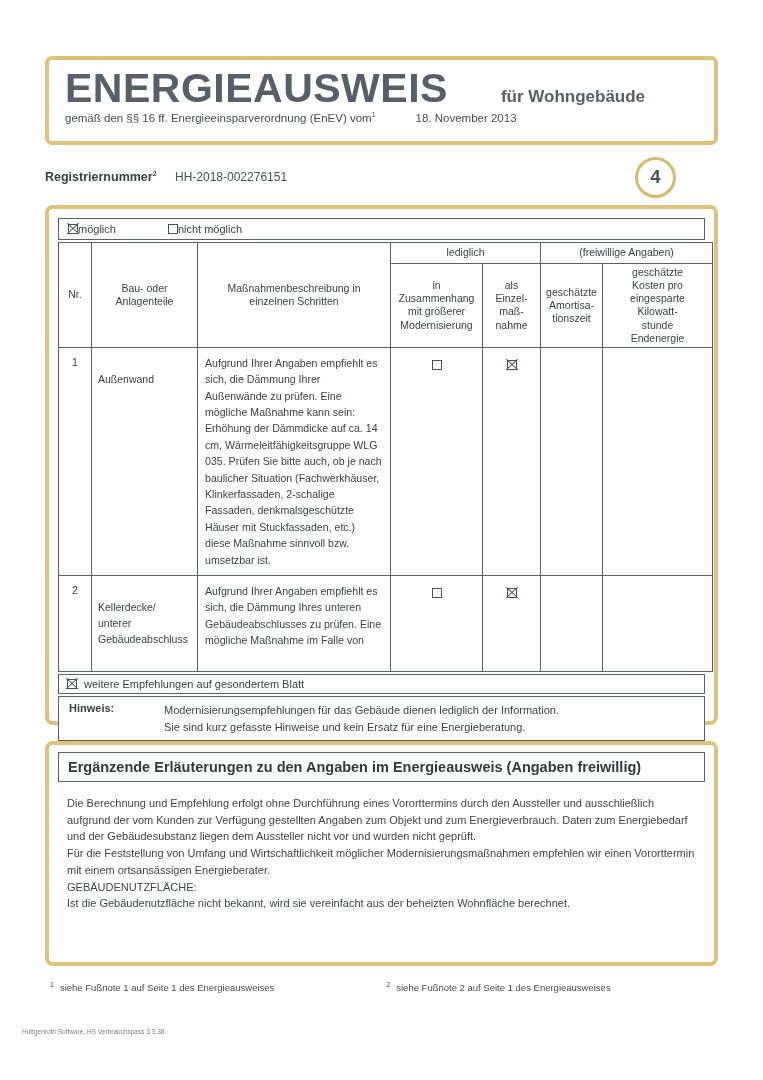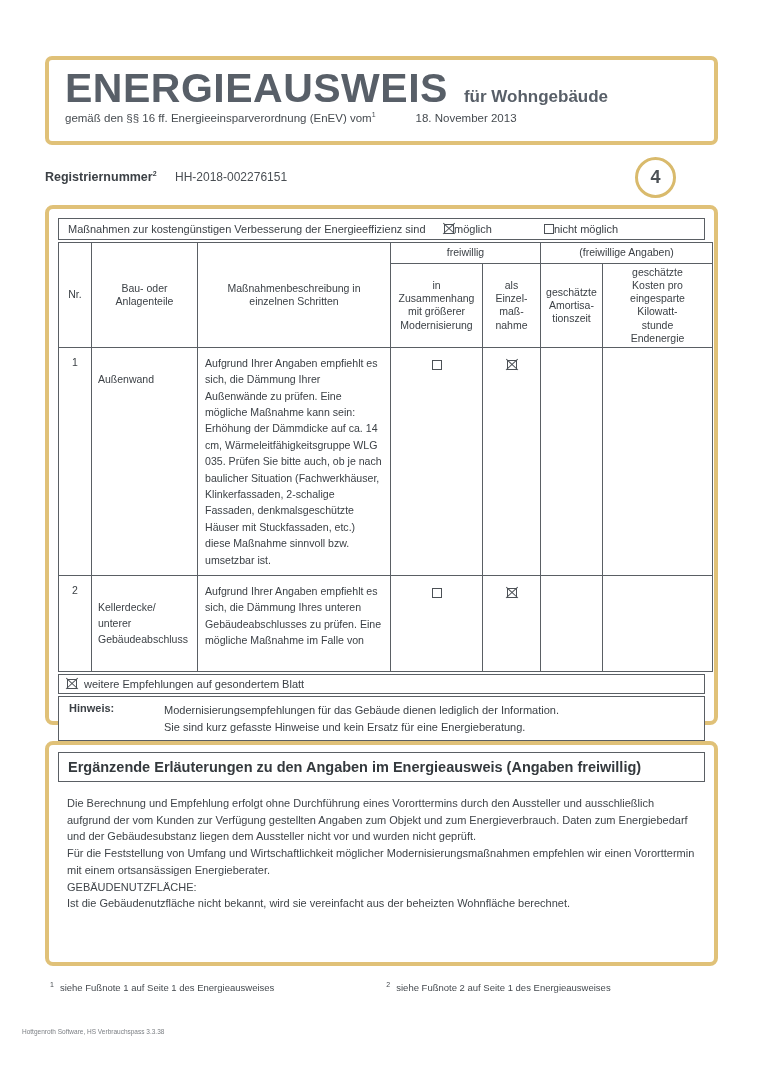--- a/index.html
+++ b/index.html
@@ -18,21 +18,21 @@
   }
   .pre{white-space:pre-line;}
   sup{font-size:7px;vertical-align:super;line-height:0;}
 
   
   .header-box{
     position:absolute;left:45px;top:56px;width:673px;height:89px;
     border:4px solid var(--accent-gold);border-radius:7px;
     padding:6px 16px 4px 16px;background:#fff;
   }
-  .title-line{display:flex;align-items:baseline;}
+  .title-line{display:flex;align-items:baseline;gap:37px;}
   .main-title{
     font-size:41px;font-weight:bold;color:var(--title-gray);
     letter-spacing:0.5px;line-height:1.1;
   }
   .title-suffix{font-size:17px;font-weight:bold;color:var(--title-gray);margin-left:16px;}
   .law-line{font-size:11.5px;color:#464b50;margin-top:1px;}
   .law-date{margin-left:40px;}
 
   
   .meta-row{
@@ -160,21 +160,20 @@
   <span class="meta-num">HH-2018-002276151</span>
   <span class="page-circle">
       <span>4</span>
     </span>
 </div>
 
 <div class="gold-box" id="box-modernisierung">
 
 
   <div class="black-box possible-row">
-    <span class="possible-text">Maßnahmen zur kostengünstigen Verbesserung der Energieeffizienz sind</span>
     <span class="opt">
       <span class="cb checked"></span>
       <span>möglich</span>
     </span>
     <span class="opt">
       <span class="cb"></span>
       <span>nicht möglich</span>
     </span>
   </div>
 
@@ -189,21 +188,21 @@
         <col class="c-amort">
         <col class="c-kost">
     </colgroup>
     <thead>
       <tr class="group-row">
         <th rowspan="2" class="pre">Nr.</th>
         <th rowspan="2" class="pre">Bau- oder
 Anlagenteile</th>
         <th rowspan="2" class="pre">Maßnahmenbeschreibung in
 einzelnen Schritten</th>
-        <th colspan="2">freiwillig</th>
+        <th colspan="2">lediglich</th>
         <th colspan="2">(freiwillige Angaben)</th>
       </tr>
       <tr class="sub-row">
         <th class="pre">in
 Zusammenhang
 mit größerer
 Modernisierung</th>
         <th class="pre">als
 Einzel-
 maß-

